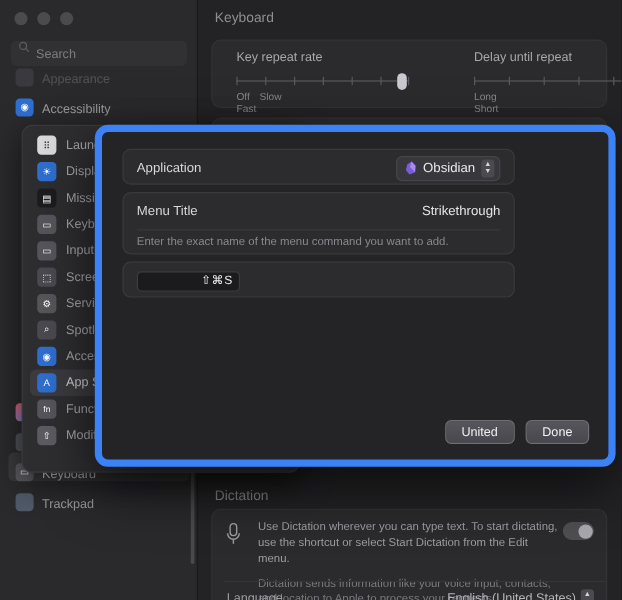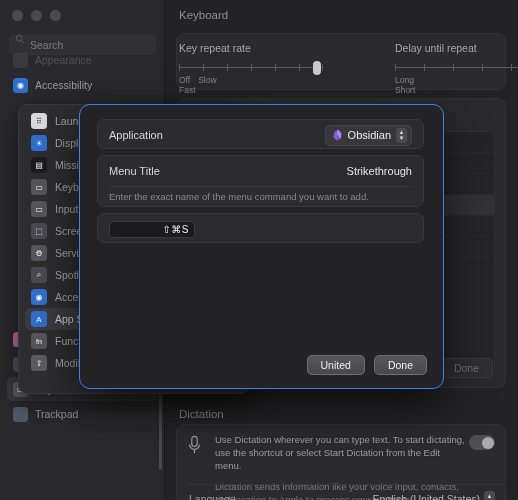--- a/index.html
+++ b/index.html
@@ -43,21 +43,21 @@
   .search-input {
     background: transparent; border: 0; outline: 0;
     color: #8b8b90; font-size: 10.5px;
     font-family: "Liberation Sans", sans-serif;
     width: 120px;
   }
   .search-input::placeholder { color: #7c7c82; }
 
   .sb-list { position: absolute; left: 0; top: 60px; width: 165px; }
   .sb-item {
-    display: flex; align-items: center; gap: 7px;
+    display: flex; align-items: flex-end; gap: 7px;
     height: 24px; margin: 1px 7px;
     padding: 0 6px;
     border-radius: 5px;
     color: #9a9aa0;
     font-size: 10.5px;
     white-space: nowrap;
   }
   .sb-item.selected { background: #3a3a3d; color: #c8c8cd; }
   .sb-ico {
     width: 15px; height: 15px; border-radius: 3.5px;
@@ -173,23 +173,23 @@
   .pop-item.selected { background: #3c3c40; color: #cdcdd2; }
   .pop-ico {
     width: 16px; height: 16px; border-radius: 3.5px; flex: 0 0 auto;
     display: flex; align-items: center; justify-content: center;
     font-size: 8px; color: #fff; background: #4e4e53;
   }
 
   
   .sheet {
     position: absolute; left: 79px; top: 104px;
-    width: 365px; height: 285px;
+    width: 434px; height: 285px;
     background: #242427;
-    border: 1px solid #3b82f6;
+    border: 6px solid #3b82f6;
     border-radius: 11px;
     box-shadow: 0 16px 46px rgba(0,0,0,.65);
     overflow: hidden;
     text-decoration: underline;
   }
   .sheet-card {
     position: absolute; left: 17px; width: 327px;
     background: #2c2c2f;
     border: 1px solid #3a3a3e;
     border-radius: 7px;
@@ -293,21 +293,21 @@
       </div>
     </div>
 
     <div class="sb-scroll"></div>
   </div>
 
   <div class="content">
     <div class="content-title">Keyboard</div>
 
     <div class="card card-repeat">
-      <div class="slider-block" style="left:2px;">
+      <div class="slider-block" style="left:20px;">
         <div class="slider-label">Key repeat rate</div>
         <div class="track">
           <div class="track-line"></div>
           <div class="tick" style="left:0"></div>
             <div class="tick" style="left:24px"></div>
           <div class="tick" style="left:48px"></div>
             <div class="tick" style="left:72px"></div>
           <div class="tick" style="left:96px"></div>
             <div class="tick" style="left:120px"></div>
           <div class="tick" style="left:143px"></div>

